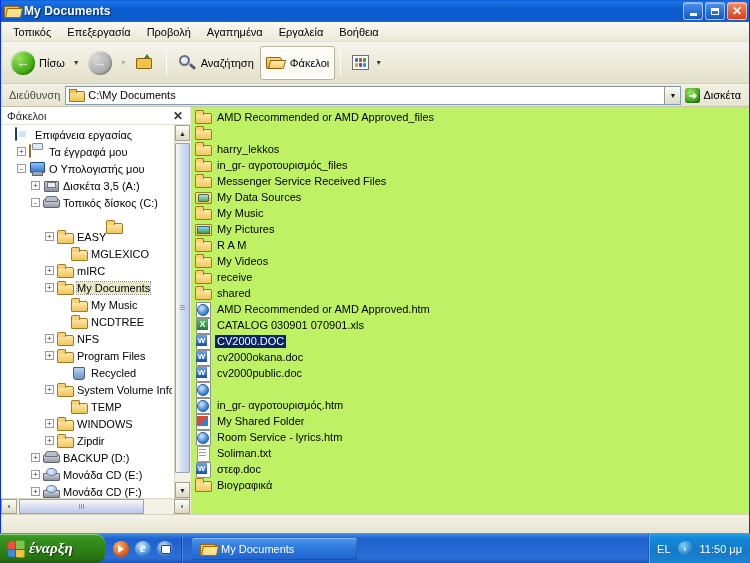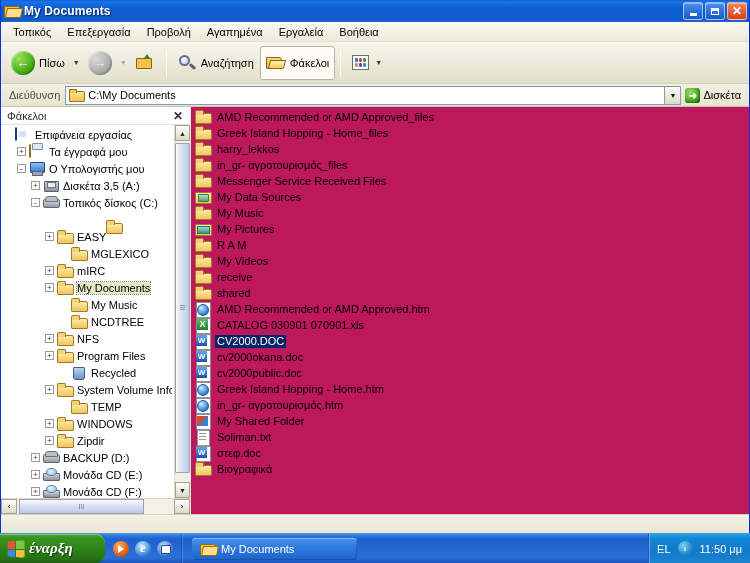--- a/index.html
+++ b/index.html
@@ -326,21 +326,21 @@
     position: absolute; top: 0; bottom: 0;
     background: linear-gradient(180deg,#fbfaf5,#dde4f4 40%,#bcc9e6);
     border: 1px solid #9aa3b5;
   }
   .hthumb:after{
     content:""; position:absolute; top:4px; bottom:4px; left:50%; width:5px; margin-left:-3px;
     background: repeating-linear-gradient(90deg,#8e9ab2 0 1px, transparent 1px 2px);
   }
 
   
-  #file-panel { flex: 1; background: #be185d; display: flex; overflow: hidden; }
+  #file-panel { flex: 1; background: #bef264; display: flex; overflow: hidden; }
   #file-list { flex: 1; padding: 2px 0 0 2px; overflow: hidden; }
   .frow {
     height: 16px; display: flex; align-items: center; font-size: 11px;
     white-space: nowrap; padding-left: 2px;
   }
   .frow .ficon { width: 17px; height: 14px; margin-right: 3px; flex: none; position: relative; }
   .frow .flabel { padding: 0 2px; color: #000; line-height: 13px; }
   .frow.sel .flabel { background: #0a246a; color: #fff; }
 
   .ic-folder { width:16px; height:13px; position:relative; }
@@ -732,21 +732,20 @@
       </div>
 
       <div id="file-panel">
         <div id="file-list">
             <div class="frow">
               <span class="ficon"><span class="ic-folder"></span></span>
               <span class="flabel">AMD Recommended or AMD Approved_files</span>
             </div>
             <div class="frow">
               <span class="ficon"><span class="ic-folder"></span></span>
-              <span class="flabel">Greek Island Hopping - Home_files</span>
             </div>
             <div class="frow">
               <span class="ficon"><span class="ic-folder"></span></span>
               <span class="flabel">harry_lekkos</span>
             </div>
             <div class="frow">
               <span class="ficon"><span class="ic-folder"></span></span>
               <span class="flabel">in_gr- αγροτουρισμός_files</span>
             </div>
             <div class="frow">
@@ -796,29 +795,32 @@
             <div class="frow">
               <span class="ficon"><span class="ic-doc"></span></span>
               <span class="flabel">cv2000okana.doc</span>
             </div>
             <div class="frow">
               <span class="ficon"><span class="ic-doc"></span></span>
               <span class="flabel">cv2000public.doc</span>
             </div>
             <div class="frow">
               <span class="ficon"><span class="ic-html"></span></span>
-              <span class="flabel">Greek Island Hopping - Home.htm</span>
             </div>
             <div class="frow">
               <span class="ficon"><span class="ic-html"></span></span>
               <span class="flabel">in_gr- αγροτουρισμός.htm</span>
             </div>
             <div class="frow">
               <span class="ficon"><span class="ic-msf"></span></span>
               <span class="flabel">My Shared Folder</span>
+            </div>
+            <div class="frow">
+              <span class="ficon"><span class="ic-html"></span></span>
+              <span class="flabel">Room Service - lyrics.htm</span>
             </div>
             <div class="frow">
               <span class="ficon"><span class="ic-txt"></span></span>
               <span class="flabel">Soliman.txt</span>
             </div>
             <div class="frow">
               <span class="ficon"><span class="ic-doc"></span></span>
               <span class="flabel">στεφ.doc</span>
             </div>
             <div class="frow">

